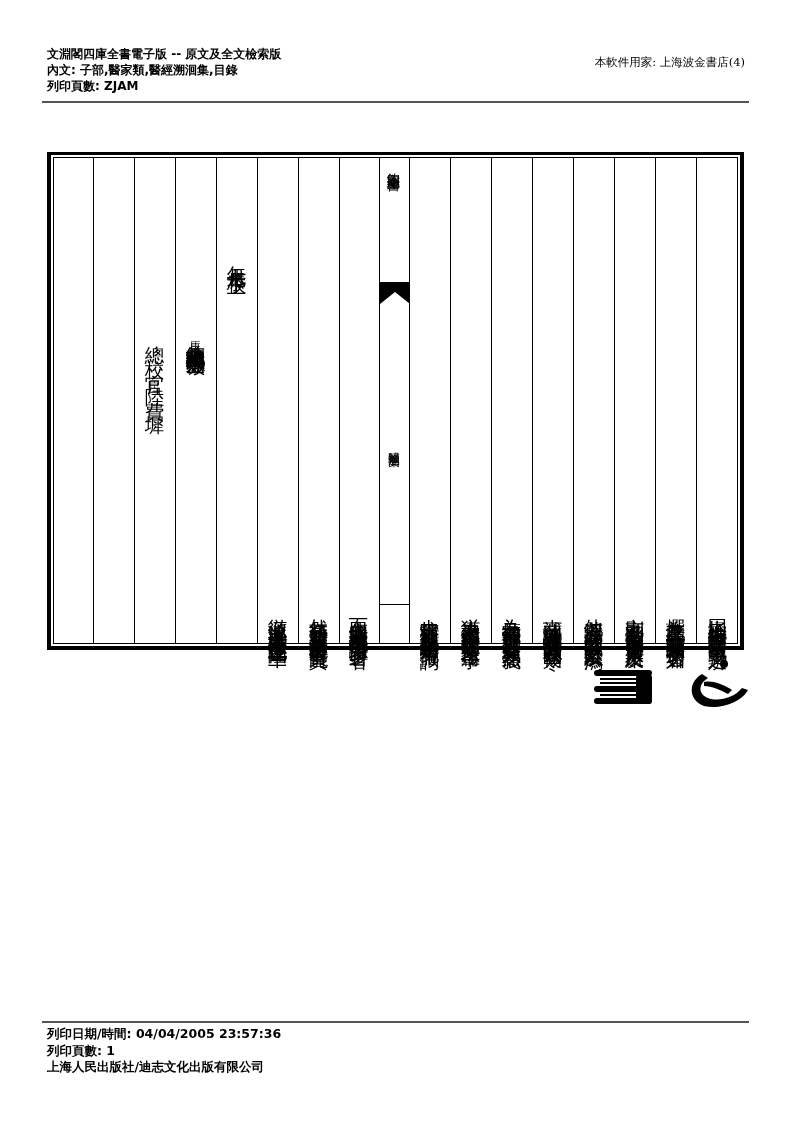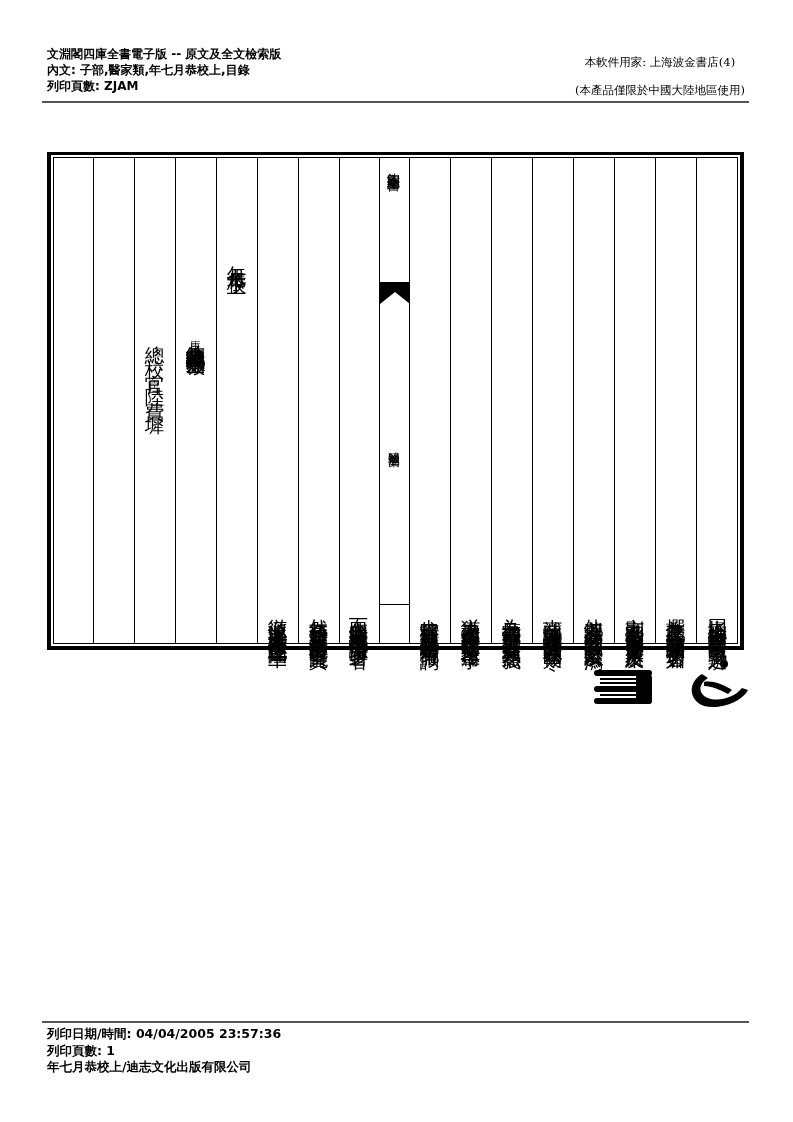--- a/index.html
+++ b/index.html
@@ -31,26 +31,25 @@
 
   .ftr-rule { position:absolute; left:42px; top:1021px; width:707px; height:2px; background:#555; }
   .ftr { position:absolute; left:47px; top:1026px; font-family:"DejaVu Sans", sans-serif; font-weight:bold; font-size:12.5px; line-height:16.5px; }
   .ftr div { white-space:nowrap; }
 </style>
 </head>
 <body>
 
 <div class="hdr-left">
   <div>文淵閣四庫全書電子版 -- 原文及全文檢索版</div>
-  <div>內文: 子部,醫家類,年七月恭校上,目錄</div>
+  <div>內文: 子部,醫家類,醫經溯洄集,目錄</div>
   <div>列印頁數: ZJAM</div>
 </div>
 <div class="hdr-right">
   <div>本軟件用家: 上海波金書店(4)</div>
-  <div>(本產品僅限於中國大陸地區使用)</div>
 </div>
 <div class="hdr-rule"></div>
 
 <div class="frame-outer"></div>
 <div class="frame-inner"></div>
 
 <div class="col" style="left:697px;width:41px;border-right:none;">
   <div class="col-text bottom">因極論內外傷經旨異同併中風中暑之辨</div>
 </div>
 <div class="col" style="left:656px;width:41px;">
@@ -122,14 +121,14 @@
     <circle cx="132" cy="4" r="4"></circle>
     <path d="M110 14 C96 22 96 40 112 46 C128 50 150 42 156 30 L150 28 C142 38 126 42 116 38 C106 34 106 24 116 18 Z"></path>
     <path d="M112 22 C122 20 134 26 140 30 L136 34 C128 30 120 26 112 26 Z"></path>
   </g>
 </svg>
 
 <div class="ftr-rule"></div>
 <div class="ftr">
   <div>列印日期/時間: 04/04/2005 23:57:36</div>
   <div>列印頁數: 1</div>
-  <div>年七月恭校上/迪志文化出版有限公司</div>
+  <div>上海人民出版社/迪志文化出版有限公司</div>
 </div>
 
 </body></html>

